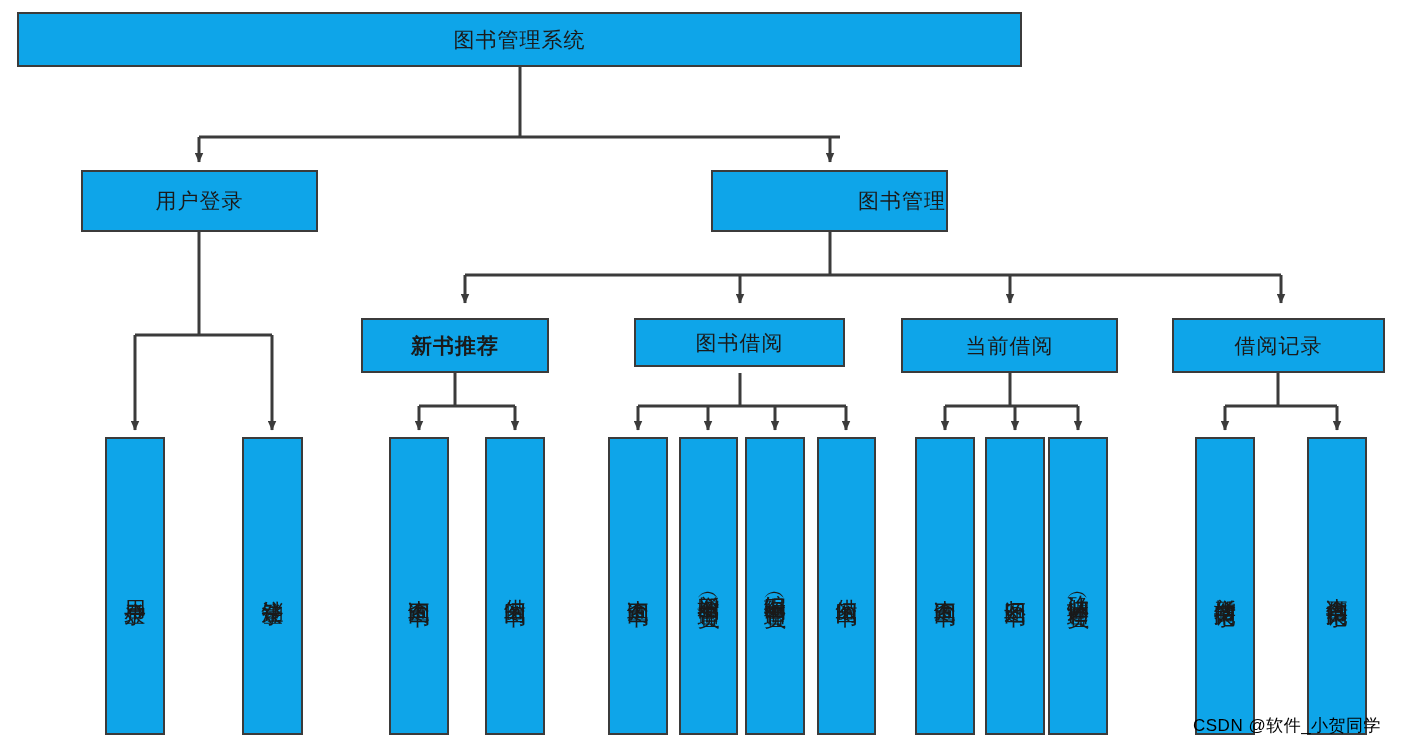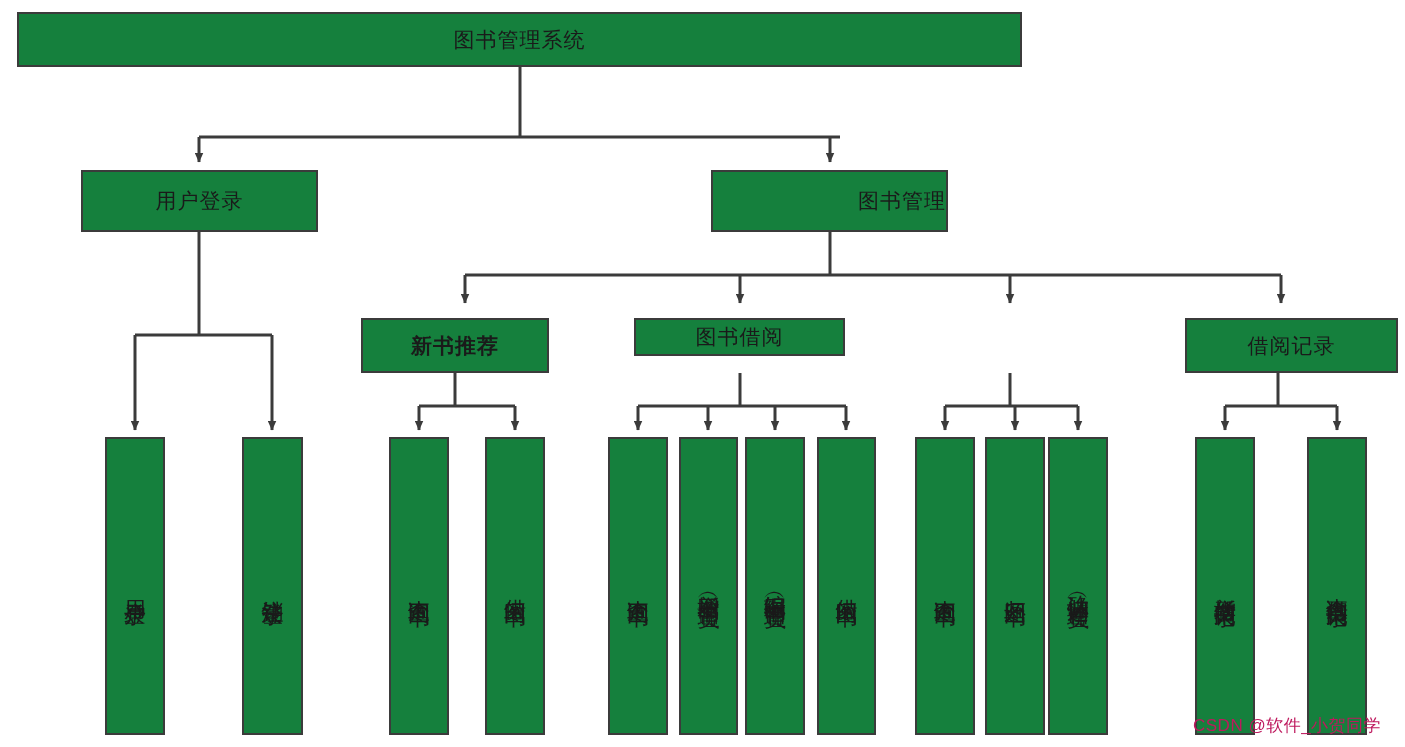--- a/index.html
+++ b/index.html
@@ -21,21 +21,21 @@
     position: absolute;
     left: 0;
     top: 0;
     width: 1405px;
     height: 747px;
     pointer-events: none;
   }
   .node {
     position: absolute;
     box-sizing: border-box;
-    background: #15803d;
+    background: #0ea5e9;
     border: 2px solid #3b3b3b;
     display: flex;
     align-items: center;
     justify-content: center;
     color: #1a1a1a;
   }
   .node.horiz .label {
     font-size: 21px;
     line-height: 1.2;
     letter-spacing: 1px;
@@ -51,21 +51,21 @@
     text-orientation: upright;
     font-size: 22px;
     line-height: 1.18;
     letter-spacing: 2px;
     white-space: nowrap;
     display: block;
   }
   .watermark {
     position: absolute;
     font-size: 17px;
-    color: #be185d;
+    color: #000000;
     white-space: nowrap;
     letter-spacing: 0.5px;
   }
 </style>
 </head>
 <body>
 
 <div id="canvas">
 
   <svg class="edges" viewBox="0 0 1405 747">
@@ -126,24 +126,27 @@
   <div class="node horiz" style="left:81px; top:170px; width:237px; height:62px;">
     <span class="label">用户登录</span>
   </div>
   <div class="node horiz" style="left:711px; top:170px; width:237px; height:62px;justify-content:flex-end;">
     <span class="label">图书管理</span>
   </div>
 
   <div class="node horiz" style="left:361px; top:318px; width:188px; height:55px;font-weight:bold;">
     <span class="label">新书推荐</span>
   </div>
-  <div class="node horiz" style="left:634px; top:318px; width:211px; height:38px;">
+  <div class="node horiz" style="left:634px; top:318px; width:211px; height:49px;">
     <span class="label">图书借阅</span>
   </div>
-  <div class="node horiz" style="left:1172px; top:318px; width:213px; height:55px;margin-left:13px;">
+  <div class="node horiz" style="left:901px; top:318px; width:217px; height:55px;">
+    <span class="label">当前借阅</span>
+  </div>
+  <div class="node horiz" style="left:1172px; top:318px; width:213px; height:55px;">
     <span class="label">借阅记录</span>
   </div>
 
   <div class="node vert" style="left:105px; top:437px; width:60px; height:298px;">
     <span class="label">用户登录</span>
   </div>
   <div class="node vert" style="left:242px; top:437px; width:61px; height:298px;">
     <span class="label">注销登录</span>
   </div>
 

